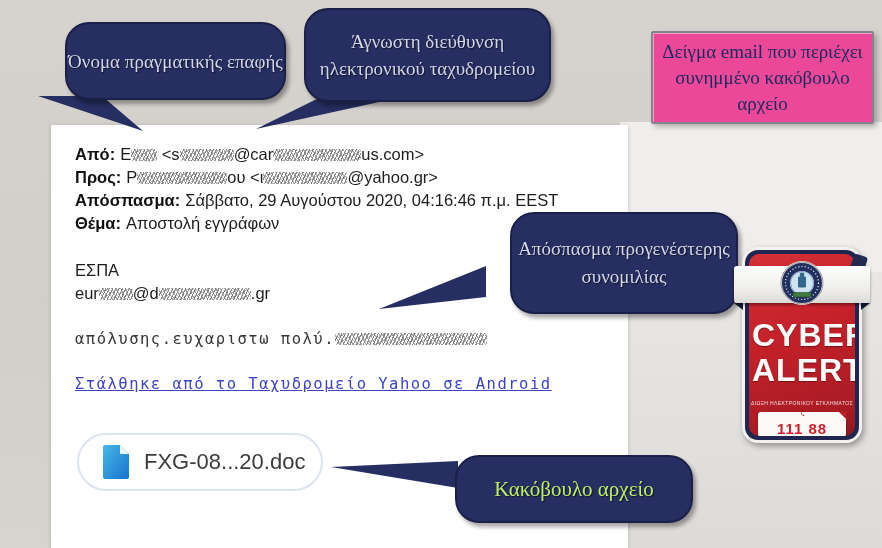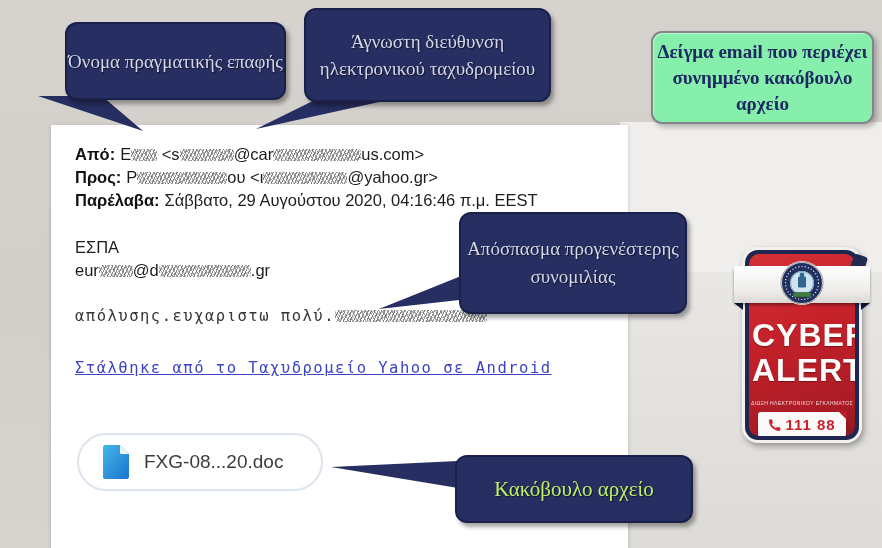--- a/index.html
+++ b/index.html
@@ -8,62 +8,62 @@
        background:linear-gradient(180deg,#d6d3cf 0%,#d2cfcb 55%,#d7d4d0 100%);}
   .stage{position:absolute;inset:0;}
   
   .light-zone{position:absolute;left:620px;top:122px;width:262px;height:150px;
               background:#efeeec;}
   .light-zone2{position:absolute;left:620px;top:272px;width:262px;height:276px;
               background:linear-gradient(180deg,#e9e7e4,#dddbd8);}
 
   
   .bubble{position:absolute;background:#272e61;border:2px solid #1b2049;
-          border-radius:12px;color:#d3d7e8;display:flex;align-items:center;justify-content:center;
+          border-radius:24px;color:#d3d7e8;display:flex;align-items:center;justify-content:center;
           text-align:center;font-family:"Liberation Serif",serif;
           box-shadow:3px 4px 4px rgba(0,0,0,.35);z-index:6;
           text-shadow:1px 1px 1px rgba(0,0,0,.55);}
   .b1{left:28px;top:22px;width:217px;height:74px;font-size:19px;line-height:25px;margin-left:37px;}
   .b2{left:304px;top:8px;width:243px;height:90px;font-size:19px;line-height:27px;}
-  .b3{left:459px;top:212px;width:224px;height:98px;font-size:19px;line-height:28px;}
+  .b3{left:510px;top:212px;width:224px;height:98px;font-size:19px;line-height:28px;}
   .b4{left:455px;top:455px;width:234px;height:64px;font-size:21px;color:#bef264;}
 
   
   .info-box{position:absolute;left:651px;top:31px;width:219px;height:89px;
-            background:#86efac;border:2px solid #84848c;border-radius:11px;
+            background:#ec4899;border:2px solid #84848c;border-radius:2px;
             box-shadow:inset 1px 1px 0 rgba(255,255,255,.45),3px 3px 5px rgba(0,0,0,.25);
             display:flex;align-items:center;justify-content:center;text-align:center;
-            font-family:"Liberation Serif",serif;font-weight:bold;font-size:19px;
+            font-family:"Liberation Serif",serif;font-weight:normal;font-size:19px;
             line-height:26px;color:#1d2960;z-index:6;}
 
   
   .tails{position:absolute;inset:0;z-index:5;pointer-events:none;}
 
   
   .email-panel{position:absolute;left:51px;top:125px;width:577px;height:434px;
                background:#ffffff;box-shadow:0 1px 4px rgba(0,0,0,.18);z-index:3;
                padding:12px;box-sizing:border-box;}
   .email-inner{padding:6px 10px 0 12px;font-size:16.5px;line-height:23px;color:#1d1d1d;}
   .hline b{margin-right:5px;color:#111;}
   .sig-block{margin-top:24px;}
   .mono-block{margin-top:23px;font-family:"DejaVu Sans Mono",monospace;
               font-size:15.5px;letter-spacing:1.5px;line-height:23px;color:#353535;}
-  .footer-link{display:inline-block;margin-top:29px;font-family:"DejaVu Sans Mono",monospace;
+  .footer-link{display:inline-block;margin-top:22px;font-family:"DejaVu Sans Mono",monospace;
                font-size:15.5px;letter-spacing:1.5px;color:#3d43c5;text-decoration:underline;}
   .scribble{display:inline-block;height:12px;vertical-align:-1px;border-radius:3px;
     background:
       repeating-linear-gradient(115deg, rgba(110,110,110,.8) 0 1px, transparent 1px 3px),
       repeating-linear-gradient(65deg, rgba(140,140,140,.7) 0 1px, transparent 1px 4px),
       repeating-linear-gradient(150deg, rgba(125,125,125,.5) 0 1px, transparent 1px 5px);}
   
   .attachment{position:absolute;left:26px;top:308px;width:246px;height:58px;
               border:2px solid #dde4ee;border-radius:30px;background:#fff;
               display:flex;align-items:center;gap:15px;padding-left:24px;box-sizing:border-box;
               cursor:pointer;}
-  .attachment .fname{font-size:19px;color:#3c3c3c;}
+  .attachment .fname{font-size:22px;color:#3c3c3c;}
 
   
   .badge{position:absolute;left:742px;top:247px;width:120px;height:196px;z-index:6;}
   .badge-outer{position:absolute;inset:0;background:#f2f1ef;border-radius:16px;
                box-shadow:2px 3px 6px rgba(0,0,0,.35);}
   .badge-navy{position:absolute;inset:3px;background:#1f2750;border-radius:13px;}
   .badge-red{position:absolute;inset:7px;border-radius:10px;overflow:hidden;
              background:linear-gradient(160deg,#d33038 0%,#c32029 45%,#a91c25 85%,#8d1820 100%);}
   .ribbon{position:absolute;left:-8px;right:-8px;top:19px;height:37px;
           background:linear-gradient(180deg,#ffffff,#ecebe8 70%,#dbd9d5);
@@ -77,21 +77,21 @@
   .emblem{position:absolute;left:37px;top:13px;z-index:3;}
   .badge-word{position:absolute;left:3px;right:0;text-align:center;color:#fdfcfa;
               font-weight:bold;letter-spacing:1px;line-height:34px;font-size:32px;
               text-shadow:0 1px 1px rgba(0,0,0,.35);z-index:2;}
   .w1{top:64px;} .w2{top:99px;}
   .badge-sub{position:absolute;left:0;right:0;top:146px;text-align:center;color:#f0dede;
              font-size:5px;letter-spacing:.4px;z-index:2;white-space:nowrap;}
   .phone-pill{position:absolute;left:50%;top:158px;transform:translateX(-50%);
               width:88px;height:25px;background:#fbfaf8;border-radius:3px;z-index:2;
               display:flex;align-items:center;justify-content:center;gap:4px;
-              box-shadow:0 1px 2px rgba(0,0,0,.4);}
+              box-shadow:0 1px 2px rgba(0,0,0,.4);flex-direction:column;}
   .phone-pill::after{content:"";position:absolute;right:-1px;top:-1px;width:0;height:0;
               border-top:9px solid #b71e27;border-left:9px solid transparent;}
   .phone-num{color:#cf1f2b;font-weight:bold;font-size:15px;letter-spacing:1px;
              font-family:"Liberation Sans",sans-serif;}
 </style>
 </head>
 <body>
 
 <div class="stage">
 
@@ -102,21 +102,22 @@
     <polygon points="38,96 102,96 143,131" fill="#272e61"></polygon>
     <polygon points="333,91 402,97 256,129" fill="#272e61"></polygon>
     <polygon points="486,266 486,297 379,309" fill="#272e61"></polygon>
     <polygon points="458,461 458,488 331,467" fill="#272e61"></polygon>
   </svg>
 
   <div class="email-panel">
     <div class="email-inner">
       <div class="hline"><b>Από:</b><span>E<span class="scribble" style="width: 26px;"></span> &lt;s<span class="scribble" style="width: 54px;"></span>@car<span class="scribble" style="width: 88px;"></span>us.com&gt;</span></div>
       <div class="hline"><b>Προς:</b><span>P<span class="scribble" style="width: 90px;"></span>ου &lt;ι<span class="scribble" style="width: 84px;"></span>@yahoo.gr&gt;</span></div>
-      <div class="hline"><b>Παρέλαβα:</b><span>Σάββατο, 29 Αυγούστου 2020, 04:16:46 π.μ. EEST</span></div>
+      <div class="hline"><b>Απόσπασμα:</b><span>Σάββατο, 29 Αυγούστου 2020, 04:16:46 π.μ. EEST</span></div>
+      <div class="hline"><b>Θέμα:</b><span>Αποστολή εγγράφων</span></div>
 
       <div class="sig-block">
         <div>ΕΣΠΑ</div>
         <div>eur<span class="scribble" style="width: 34px;"></span>@d<span class="scribble" style="width: 92px;"></span>.gr</div>
       </div>
 
       <div class="mono-block">
         <div>απόλυσης.ευχαριστω πολύ.<span class="scribble" style="width: 152px;"></span></div>
       </div>
 

